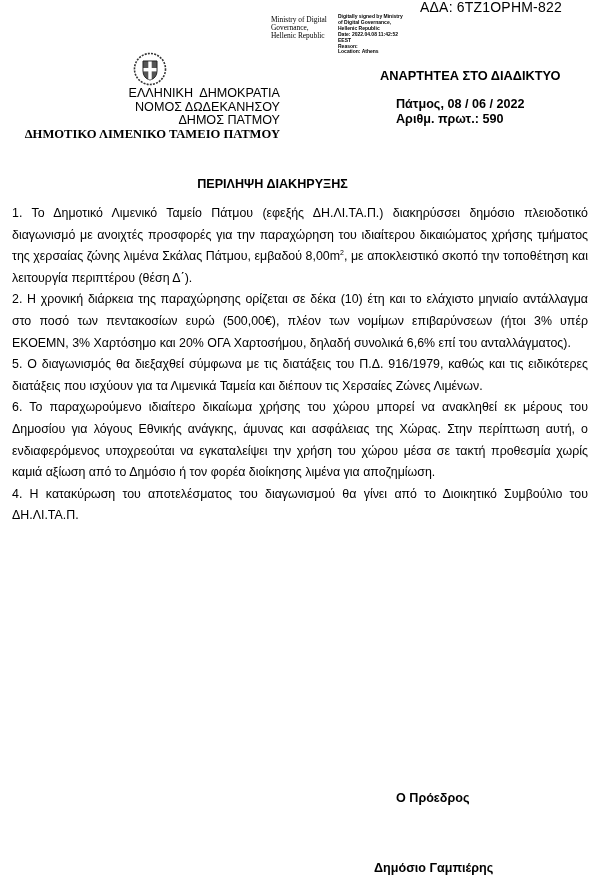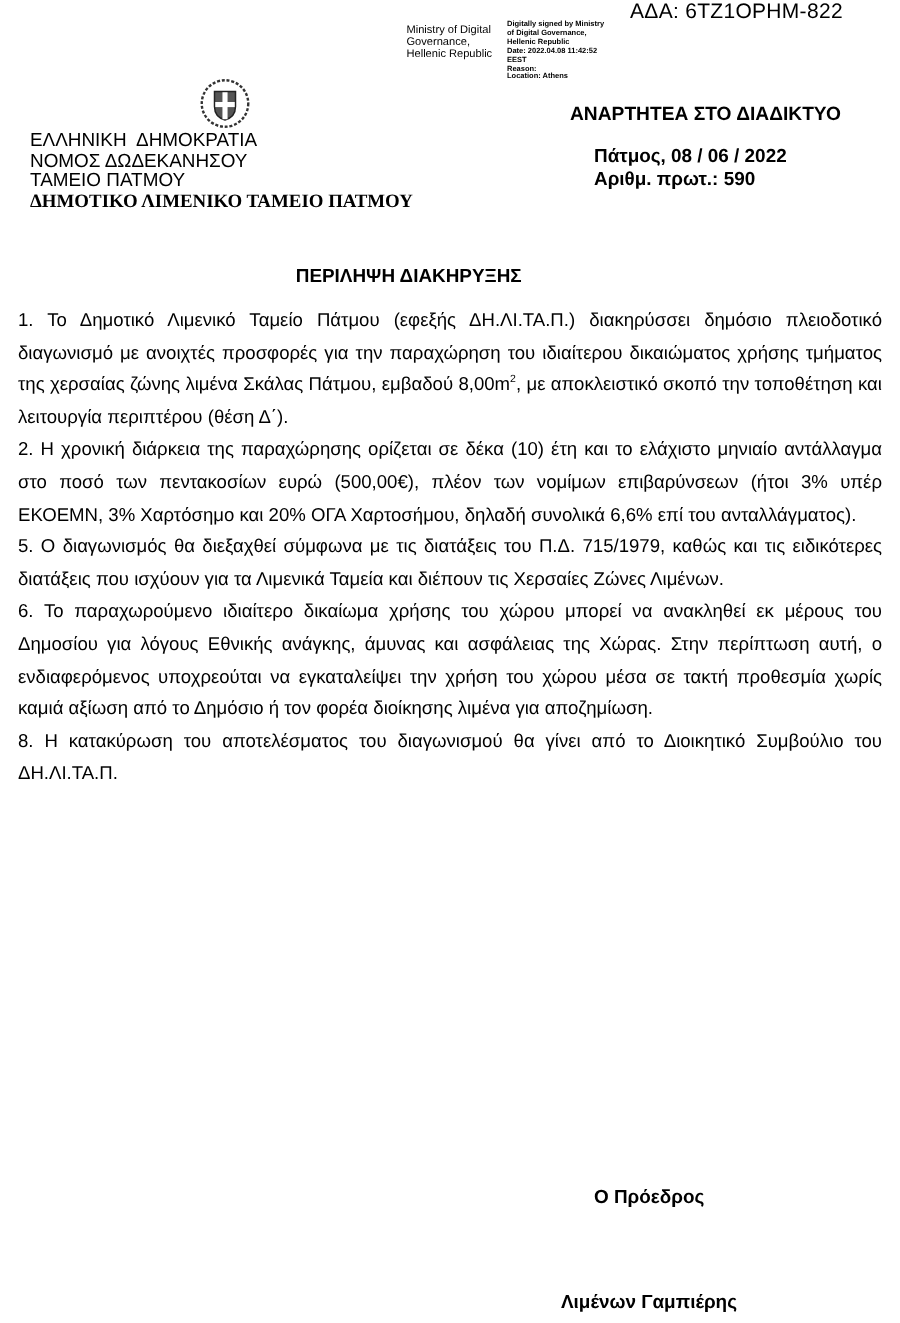--- a/index.html
+++ b/index.html
@@ -2,24 +2,24 @@
 <html><head>
 <meta charset="utf-8">
 <style>
   html, body { margin: 0; padding: 0; background: #ffffff; }
   body {
     width: 600px; height: 882px; position: relative; overflow: hidden;
     font-family: "Liberation Sans", sans-serif; color: #000;
   }
   .abs { position: absolute; }
   #ada { left: 404px; top: -1px; font-size: 14px; letter-spacing: 0.2px; margin-left: 16px; }
-  #sig-org { left: 271px; top: 16px; font-size: 7.4px; line-height: 8px; }
+  #sig-org { left: 271px; top: 16px; font-size: 7.4px; line-height: 8px; font-family: Liberation Serif, serif; }
   #sig-details { left: 338px; top: 14px; font-size: 5px; line-height: 5.9px; font-weight: bold; }
   #emblem { left: 133px; top: 52px; width: 34px; height: 34px; }
-  #header-left { left: 20px; top: 87px; width: 260px; text-align: left; font-size: 12.6px; line-height: 13.6px; }
+  #header-left { left: 20px; top: 87px; width: 260px; text-align: right; font-size: 12.6px; line-height: 13.6px; }
   #header-left .bold { font-weight: bold; font-family: Liberation Serif, serif; }
   #post-notice { left: 380px; top: 68px; font-size: 12.8px; font-weight: bold; }
   #date-block { left: 396px; top: 97px; font-size: 12.6px; font-weight: bold; line-height: 15px; }
   #doc-title { left: 0; width: 545px; top: 177px; text-align: center; font-size: 12.6px; font-weight: bold; }
   #body-text {
     left: 12px; top: 203px; width: 576px; font-size: 12.4px; line-height: 21.6px; text-align: justify;
   }
   #body-text p { margin: 0; }
   #body-text b { font-weight: bold; }
   sup { font-size: 7px; line-height: 0; vertical-align: super; }
@@ -52,35 +52,35 @@
     <circle cx="17" cy="17" r="15.5" fill="none" stroke="#333" stroke-width="1.6" stroke-dasharray="2 1.2"></circle>
     <path d="M10 9 H24 V19 Q24 26 17 28 Q10 26 10 19 Z" fill="#555" stroke="#222" stroke-width="1"></path>
     <rect x="15.3" y="9.5" width="3.4" height="18" fill="#fff"></rect>
     <rect x="10.5" y="16" width="13" height="3.4" fill="#fff"></rect>
   </svg>
 </div>
 
 <div id="header-left" class="abs">
   <div style="white-space:pre;">ΕΛΛΗΝΙΚΗ  ΔΗΜΟΚΡΑΤΙΑ</div>
   <div>ΝΟΜΟΣ ΔΩΔΕΚΑΝΗΣΟΥ</div>
-  <div>ΤΑΜΕΙΟ ΠΑΤΜΟΥ</div>
+  <div>ΔΗΜΟΣ ΠΑΤΜΟΥ</div>
   <div class="bold">ΔΗΜΟΤΙΚΟ ΛΙΜΕΝΙΚΟ ΤΑΜΕΙΟ ΠΑΤΜΟΥ</div>
 </div>
 
 <div id="post-notice" class="abs">ΑΝΑΡΤΗΤΕΑ ΣΤΟ ΔΙΑΔΙΚΤΥΟ</div>
 
 <div id="date-block" class="abs">
   <div>Πάτμος, 08 / 06 / 2022</div>
   <div>Αριθμ. πρωτ.: 590</div>
 </div>
 
 <div id="doc-title" class="abs">ΠΕΡΙΛΗΨΗ ΔΙΑΚΗΡΥΞΗΣ</div>
 
 <div id="body-text" class="abs">
   <p><span>1. Το Δημοτικό Λιμενικό Ταμείο Πάτμου (εφεξής ΔΗ.ΛΙ.ΤΑ.Π.) διακηρύσσει δημόσιο πλειοδοτικό διαγωνισμό με ανοιχτές προσφορές για την παραχώρηση του ιδιαίτερου δικαιώματος χρήσης τμήματος της χερσαίας ζώνης λιμένα Σκάλας Πάτμου, εμβαδού 8,00m</span><sup>2</sup><span>, με αποκλειστικό σκοπό την τοποθέτηση και λειτουργία περιπτέρου (θέση Δ΄).</span></p>
   <p>2. Η χρονική διάρκεια της παραχώρησης ορίζεται σε δέκα (10) έτη και το ελάχιστο μηνιαίο αντάλλαγμα στο ποσό των πεντακοσίων ευρώ (500,00€), πλέον των νομίμων επιβαρύνσεων (ήτοι 3% υπέρ ΕΚΟΕΜΝ, 3% Χαρτόσημο και 20% ΟΓΑ Χαρτοσήμου, δηλαδή συνολικά 6,6% επί του ανταλλάγματος).</p>
-  <p>5. Ο διαγωνισμός θα διεξαχθεί σύμφωνα με τις διατάξεις του Π.Δ. 715/1979, καθώς και τις ειδικότερες διατάξεις που ισχύουν για τα Λιμενικά Ταμεία και διέπουν τις Χερσαίες Ζώνες Λιμένων.</p>
+  <p>5. Ο διαγωνισμός θα διεξαχθεί σύμφωνα με τις διατάξεις του Π.Δ. 916/1979, καθώς και τις ειδικότερες διατάξεις που ισχύουν για τα Λιμενικά Ταμεία και διέπουν τις Χερσαίες Ζώνες Λιμένων.</p>
   <p>6. Το παραχωρούμενο ιδιαίτερο δικαίωμα χρήσης του χώρου μπορεί να ανακληθεί εκ μέρους του Δημοσίου για λόγους Εθνικής ανάγκης, άμυνας και ασφάλειας της Χώρας. Στην περίπτωση αυτή, ο ενδιαφερόμενος υποχρεούται να εγκαταλείψει την χρήση του χώρου μέσα σε τακτή προθεσμία χωρίς καμιά αξίωση από το Δημόσιο ή τον φορέα διοίκησης λιμένα για αποζημίωση.</p>
-  <p>8. Η κατακύρωση του αποτελέσματος του διαγωνισμού θα γίνει από το Διοικητικό Συμβούλιο του ΔΗ.ΛΙ.ΤΑ.Π.</p>
+  <p>4. Η κατακύρωση του αποτελέσματος του διαγωνισμού θα γίνει από το Διοικητικό Συμβούλιο του ΔΗ.ΛΙ.ΤΑ.Π.</p>
 </div>
 
 <div id="signature-title" class="abs">Ο Πρόεδρος</div>
-<div id="signature-name" class="abs">Λιμένων Γαμπιέρης</div>
+<div id="signature-name" class="abs">Δημόσιο Γαμπιέρης</div>
 
 </body></html>

